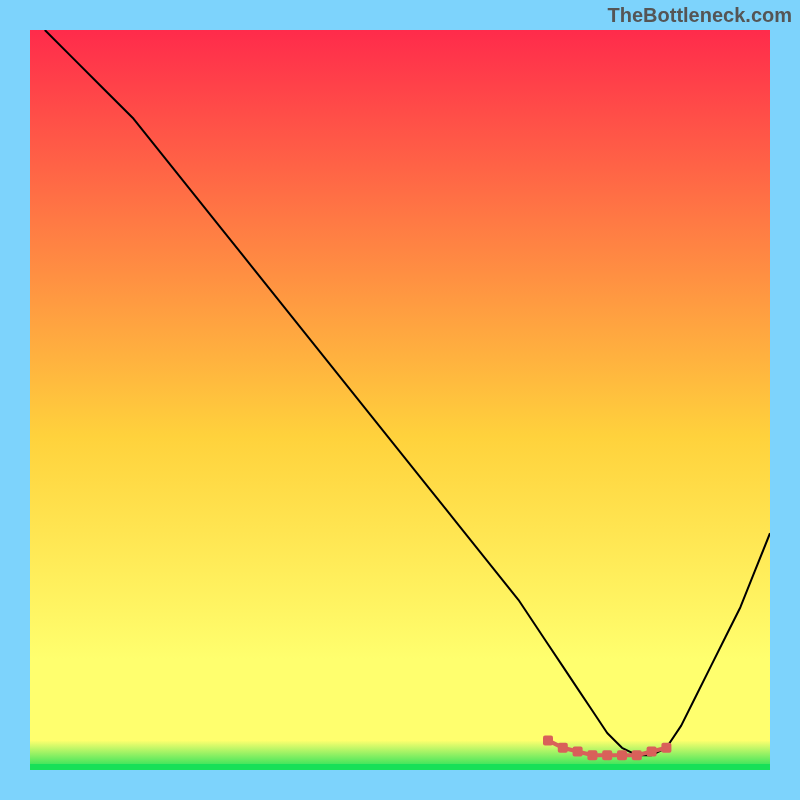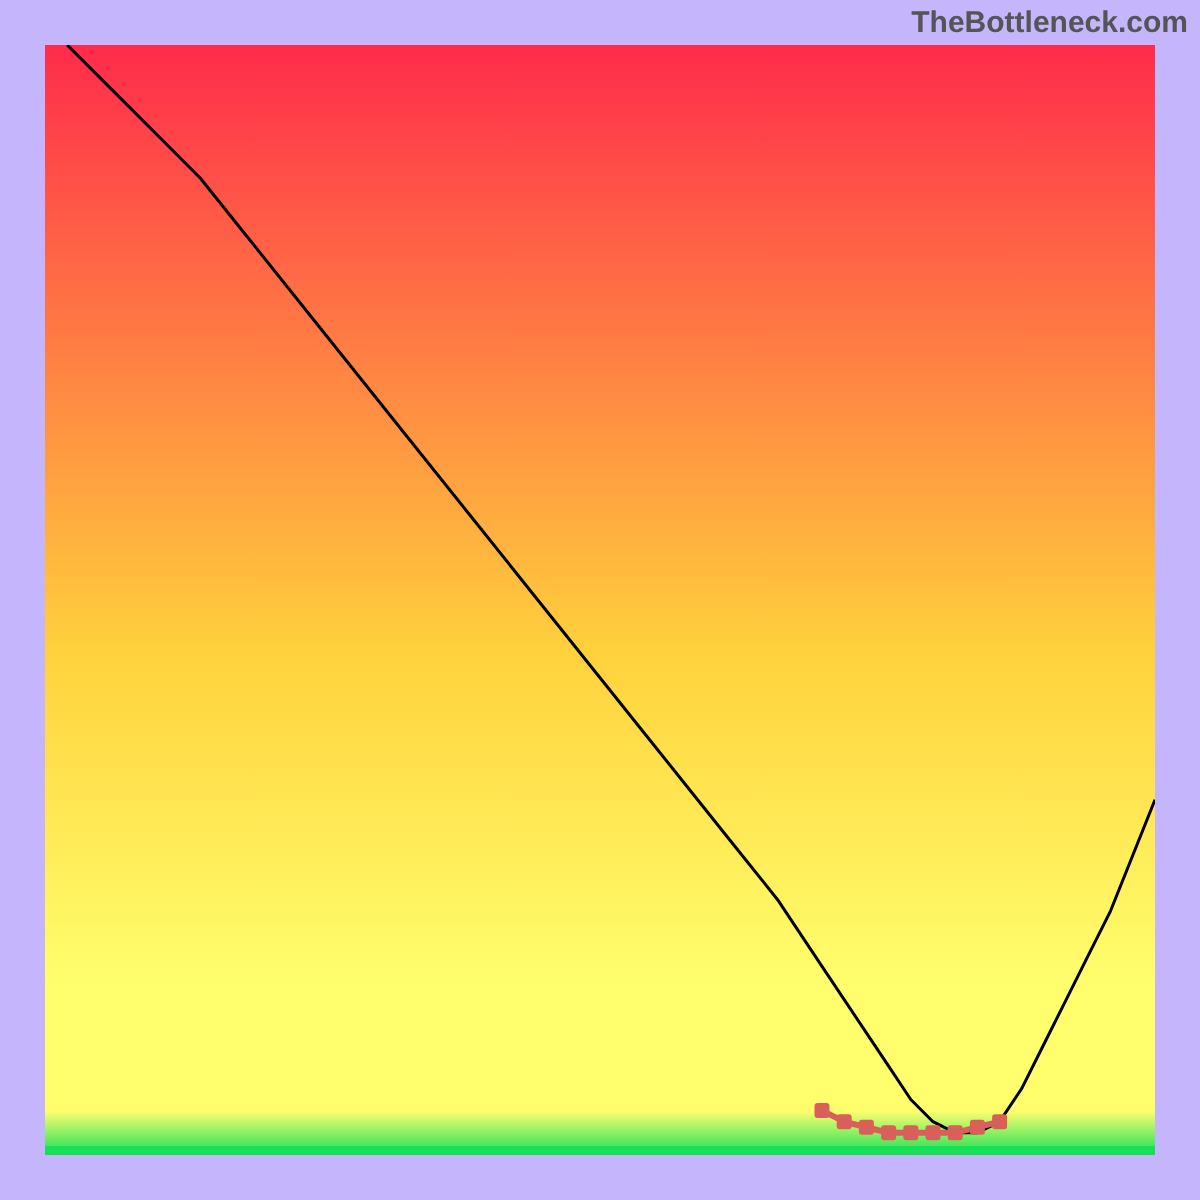--- a/index.html
+++ b/index.html
@@ -1,20 +1,20 @@
 <!DOCTYPE html>
 <html><head>
 <meta charset="utf-8">
 <style>
   * { margin: 0; padding: 0; box-sizing: border-box; }
   html, body { width: 800px; height: 800px; overflow: hidden; }
   .container {
     width: 800px;
     height: 800px;
-    background: #c4b5fd;
+    background: #7dd3fc;
     position: relative;
   }
   .watermark {
     position: absolute;
     top: 4px;
     right: 8px;
     color: #555;
     font-family: Arial, sans-serif;
     font-size: 20px;
     font-weight: bold;

